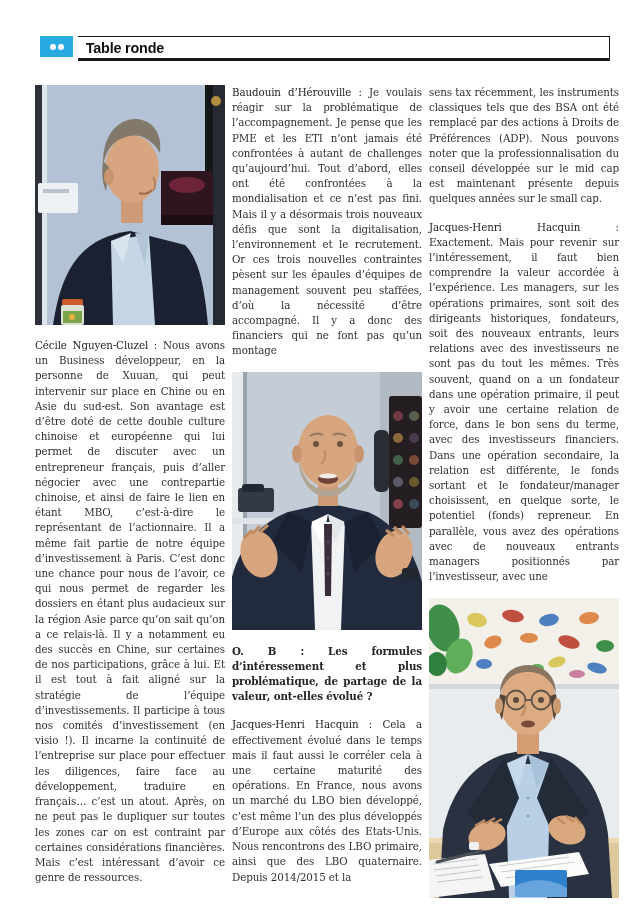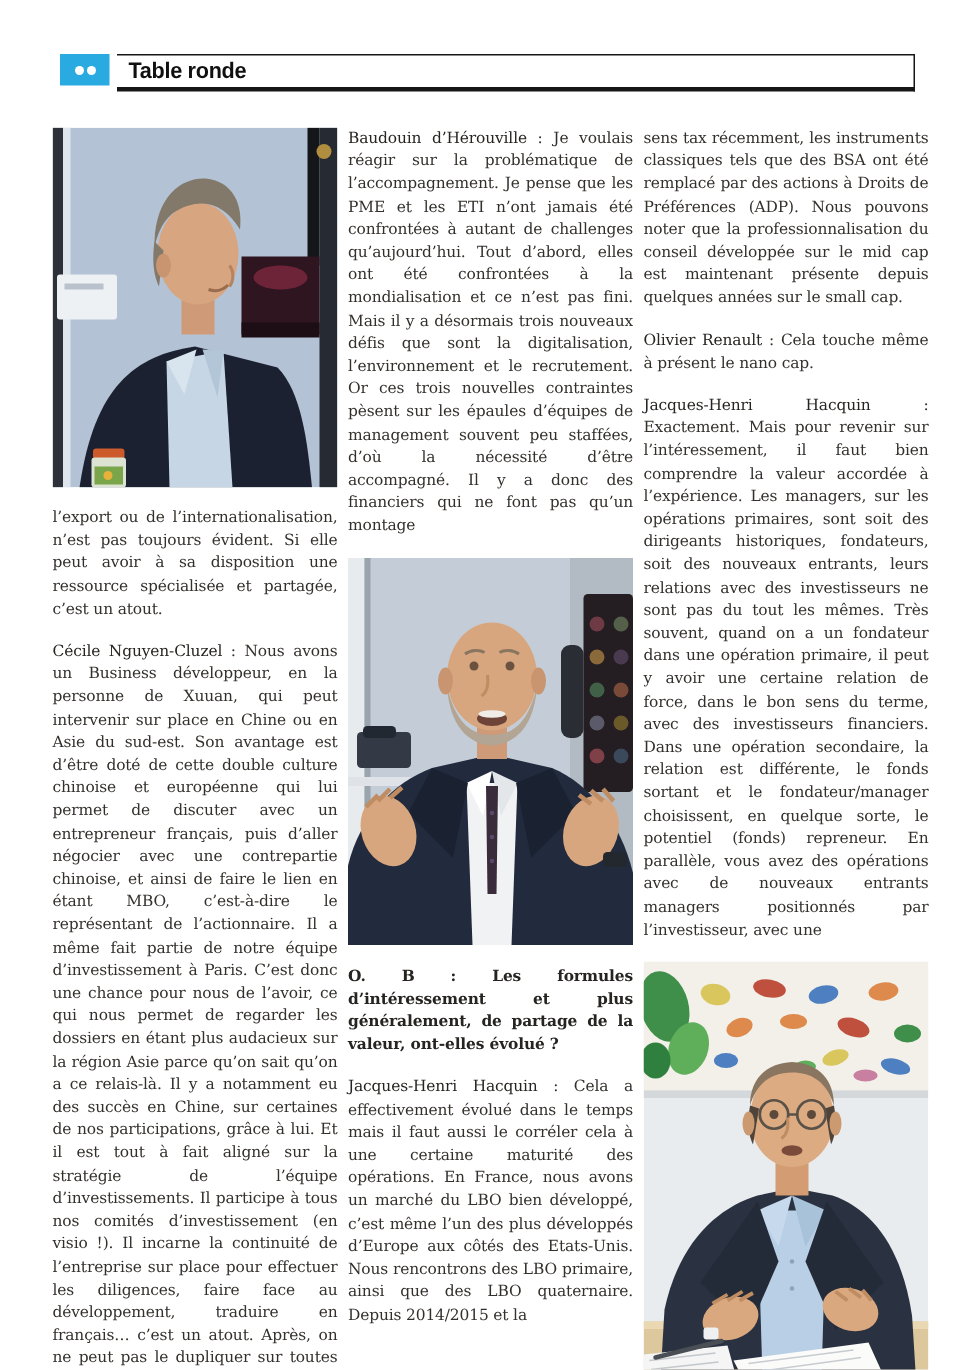--- a/index.html
+++ b/index.html
@@ -78,21 +78,20 @@
         <path d="M 68 76 C 66 90 68 100 71 106 L 74 82 Z" fill="#83796a"></path>
         <ellipse cx="74" cy="92" rx="5" ry="8" fill="#c89570"></ellipse>
         <path d="M 118 92 C 121 96 121 102 118 106" stroke="#b5835f" stroke-width="2" fill="none"></path>
         <path d="M 104 108 C 110 110 114 108 117 105" stroke="#9a6c4c" stroke-width="2" fill="none"></path>
         <rect x="27" y="214" width="21" height="7" rx="2" fill="#cc5a2a"></rect>
         <rect x="26" y="220" width="23" height="20" rx="2" fill="#dde3d2"></rect>
         <rect x="28" y="226" width="19" height="12" fill="#7aa54a"></rect>
         <circle cx="37" cy="232" r="3" fill="#e8b23a"></circle>
       </svg>
     </div>
-    <p><strong></strong><span>l’export ou de l’internationalisation, n’est pas toujours évident. Si elle peut avoir à sa disposition une ressource spécialisée et partagée, c’est un atout.</span></p>
     <p><strong>Cécile Nguyen-Cluzel</strong><span> : Nous avons un Business développeur, en la personne de Xuuan, qui peut intervenir sur place en Chine ou en Asie du sud-est. Son avantage est d’être doté de cette double culture chinoise et européenne qui lui permet de discuter avec un entrepreneur français, puis d’aller négocier avec une contrepartie chinoise, et ainsi de faire le lien en étant MBO, c’est-à-dire le représentant de l’actionnaire. Il a même fait partie de notre équipe d’investissement à Paris. C’est donc une chance pour nous de l’avoir, ce qui nous permet de regarder les dossiers en étant plus audacieux sur la région Asie parce qu’on sait qu’on a ce relais-là. Il y a notamment eu des succès en Chine, sur certaines de nos participations, grâce à lui. Et il est tout à fait aligné sur la stratégie de l’équipe d’investissements. Il participe à tous nos comités d’investissement (en visio !). Il incarne la continuité de l’entreprise sur place pour effectuer les diligences, faire face au développement, traduire en français… c’est un atout. Après, on ne peut pas le dupliquer sur toutes les zones car on est contraint par certaines considérations financières. Mais c’est intéressant d’avoir ce genre de ressources.</span></p>
   </div>
 
   <div class="col">
     <p><strong>Baudouin d’Hérouville</strong><span> : Je voulais réagir sur la problématique de l’accompagnement. Je pense que les PME et les ETI n’ont jamais été confrontées à autant de challenges qu’aujourd’hui. Tout d’abord, elles ont été confrontées à la mondialisation et ce n’est pas fini. Mais il y a désormais trois nouveaux défis que sont la digitalisation, l’environnement et le recrutement. Or ces trois nouvelles contraintes pèsent sur les épaules d’équipes de management souvent peu staffées, d’où la nécessité d’être accompagné. Il y a donc des financiers qui ne font pas qu’un montage</span></p>
     <div class="photo ph2">
       <svg width="190" height="258" viewBox="0 0 190 258">
         <rect width="190" height="258" fill="#c4cdd7"></rect>
         <rect x="0" y="0" width="11" height="258" fill="#e8ebee"></rect>
         <rect x="11" y="0" width="4" height="258" fill="#9aa4ad"></rect>
@@ -137,27 +136,26 @@
         <path d="M 93 78 C 94 86 92 90 89 92" stroke="#c08c62" stroke-width="2" fill="none"></path>
         <ellipse cx="65" cy="82" rx="5" ry="9" fill="#c89570"></ellipse>
           <ellipse cx="127" cy="82" rx="5" ry="9" fill="#c89570"></ellipse>
         <ellipse cx="27" cy="182" rx="18" ry="24" fill="#d8a67e" transform="rotate(-18 27 182)"></ellipse>
         <path d="M 12 166 L 20 158 M 20 162 L 28 154 M 28 160 L 36 153" stroke="#c08c62" stroke-width="3" fill="none"></path>
         <ellipse cx="162" cy="182" rx="18" ry="24" fill="#d8a67e" transform="rotate(18 162 182)"></ellipse>
         <path d="M 154 158 L 162 164 M 162 155 L 170 162 M 170 154 L 177 162" stroke="#c08c62" stroke-width="3" fill="none"></path>
         <rect x="170" y="196" width="16" height="10" rx="3" fill="#23272e"></rect>
       </svg>
     </div>
-    <p class="question"><span>O. B : Les formules d’intéressement et plus généralement, de partage de la valeur, ont-elles évolué ?</span></p>
+    <p class="question"><span>O. B : Les formules d’intéressement et plus problématique, de partage de la valeur, ont-elles évolué ?</span></p>
     <p><strong>Jacques-Henri Hacquin</strong><span> : Cela a effectivement évolué dans le temps mais il faut aussi le corréler cela à une certaine maturité des opérations. En France, nous avons un marché du LBO bien développé, c’est même l’un des plus développés d’Europe aux côtés des Etats-Unis. Nous rencontrons des LBO primaire, ainsi que des LBO quaternaire. Depuis 2014/2015 et la</span></p>
   </div>
 
   <div class="col">
     <p><strong></strong><span>sens tax récemment, les instruments classiques tels que des BSA ont été remplacé par des actions à Droits de Préférences (ADP). Nous pouvons noter que la professionnalisation du conseil développée sur le mid cap est maintenant présente depuis quelques années sur le small cap.</span></p>
-    <p><strong>Olivier Renault</strong><span> : Cela touche même à présent le nano cap.</span></p>
     <p><strong>Jacques-Henri Hacquin</strong><span> : Exactement. Mais pour revenir sur l’intéressement, il faut bien comprendre la valeur accordée à l’expérience. Les managers, sur les opérations primaires, sont soit des dirigeants historiques, fondateurs, soit des nouveaux entrants, leurs relations avec des investisseurs ne sont pas du tout les mêmes. Très souvent, quand on a un fondateur dans une opération primaire, il peut y avoir une certaine relation de force, dans le bon sens du terme, avec des investisseurs financiers. Dans une opération secondaire, la relation est différente, le fonds sortant et le fondateur/manager choisissent, en quelque sorte, le potentiel (fonds) repreneur. En parallèle, vous avez des opérations avec de nouveaux entrants managers positionnés par l’investisseur, avec une</span></p>
     <div class="photo ph3">
       <svg width="190" height="300" viewBox="0 0 190 300">
         <rect width="190" height="300" fill="#e9ecee"></rect>
         <rect x="0" y="0" width="190" height="86" fill="#f2f0e8"></rect>
         <ellipse cx="14" cy="30" rx="16" ry="24" fill="#3f8f4a" transform="rotate(-15 14 30)"></ellipse>
         <ellipse cx="30" cy="58" rx="13" ry="18" fill="#5fae5a" transform="rotate(20 30 58)"></ellipse>
         <ellipse cx="8" cy="66" rx="10" ry="12" fill="#2f7f3f"></ellipse>
         <ellipse cx="48" cy="22" rx="10" ry="7" fill="#d9c75e" transform="rotate(14 48 22)"></ellipse>
         <ellipse cx="64" cy="44" rx="9" ry="6" fill="#dd8a4c" transform="rotate(-20 64 44)"></ellipse>

